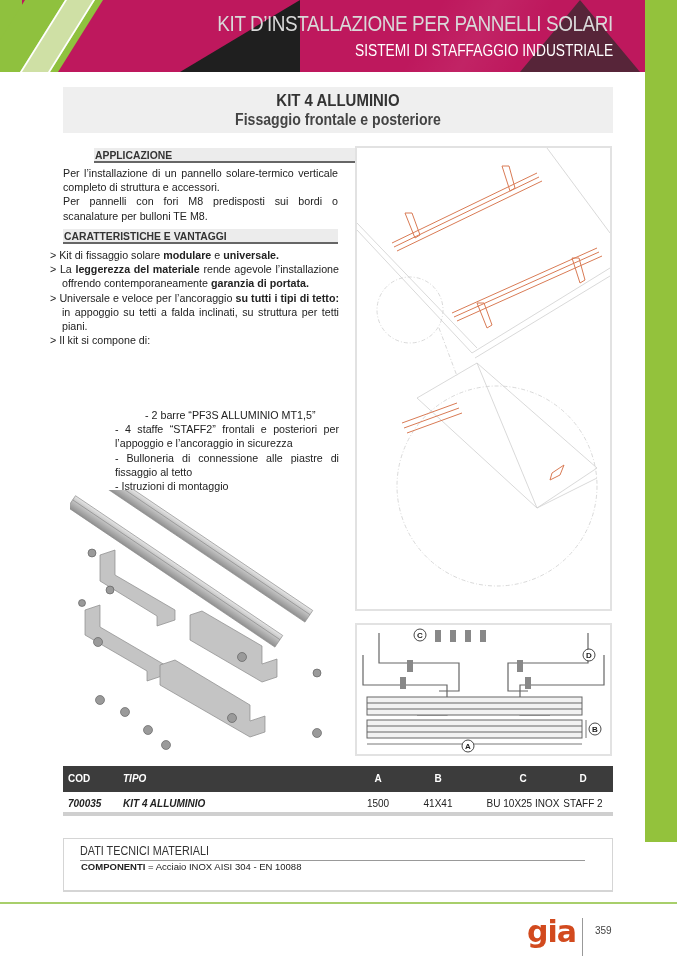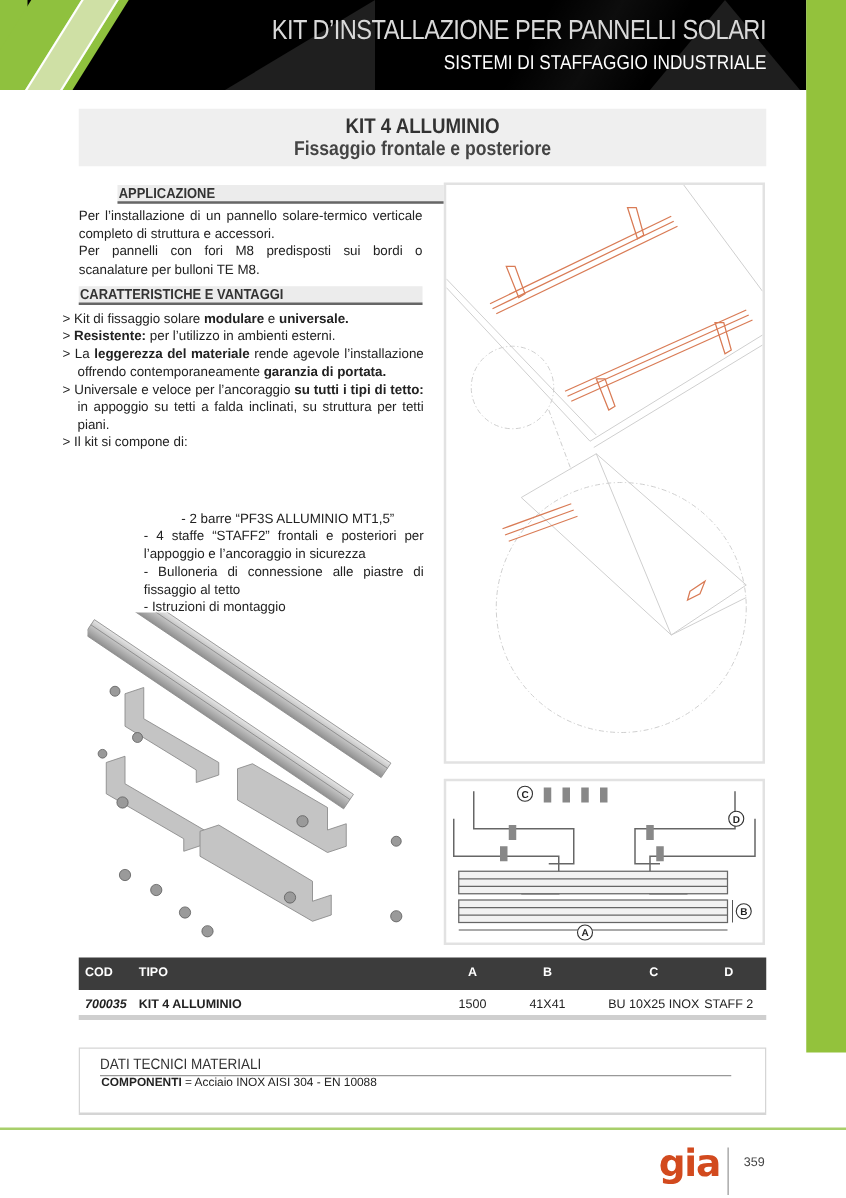--- a/index.html
+++ b/index.html
@@ -1,20 +1,20 @@
 <!DOCTYPE html>
 <html><head>
 <meta charset="utf-8">
 <style>
   * { box-sizing: border-box; margin: 0; padding: 0; }
   html, body { width: 677px; height: 958px; background: #ffffff; overflow: hidden; }
   body { position: relative; font-family: "Liberation Sans", sans-serif; color: #222; }
 
   
-  .header { position: absolute; left: 0; top: 0; width: 645px; height: 72px; background: #000000; overflow: hidden; }
+  .header { position: absolute; left: 0; top: 0; width: 645px; height: 72px; background: #be185d; overflow: hidden; }
   .header .facet1 { position: absolute; left: 180px; top: 0; width: 0; height: 0;
     border-left: 120px solid transparent; border-bottom: 72px solid #1f1f1f; }
   .header .facet2 { position: absolute; left: 520px; top: 0; width: 0; height: 0;
     border-left: 60px solid transparent; border-right: 60px solid transparent; border-bottom: 72px solid #2b2b2b; opacity: .7; }
   .header .facet3 { position: absolute; left: 330px; top: 0; width: 240px; height: 72px;
     background: linear-gradient(120deg, rgba(255,255,255,0) 40%, rgba(255,255,255,0.05) 60%, rgba(255,255,255,0) 80%); }
   .stripe-green { position: absolute; left: -20px; top: 0; width: 78px; height: 72px; background: #8fc13e;
     transform: skewX(-32deg); transform-origin: bottom left; }
   .stripe-light { position: absolute; left: 20px; top: 0; width: 30px; height: 72px; background: #cfe0a5;
     transform: skewX(-32deg); transform-origin: bottom left; border-left: 2px solid #fff; border-right: 2px solid #fff; }
@@ -51,21 +51,21 @@
   .draw-top { position: absolute; left: 355px; top: 146px; width: 257px; height: 465px; border: 2px solid #e2e2e2; background: #fff; }
   .draw-bottom { position: absolute; left: 355px; top: 623px; width: 257px; height: 133px; border: 2px solid #e2e2e2; background: #fff; }
 
   
   .tbl { position: absolute; left: 63px; top: 766px; width: 550px; }
   .tbl-head { height: 26px; background: #3c3c3c; color: #fff; font-size: 10px; font-weight: bold; position: relative; }
   .tbl-row { height: 24px; background: #fff; font-size: 10px; color: #222; position: relative; border-bottom: 4px solid #cfcfcf; }
   .cell { position: absolute; top: 0; line-height: 26px; white-space: nowrap; }
   .tbl-row .cell { line-height: 24px; }
   .c-cod { left: 5px; }
-  .c-tipo { left: 48px; }
+  .c-tipo { left: 60px; font-style: italic; }
   .c-a { left: 300px; width: 30px; text-align: center; }
   .c-b { left: 360px; width: 30px; text-align: center; }
   .c-c { left: 415px; width: 90px; text-align: center; }
   .c-d { left: 495px; width: 50px; text-align: center; }
   .cod-val { font-weight: bold; font-style: italic; }
   .tipo-val { font-weight: bold; }
 
   
   .tech { position: absolute; left: 63px; top: 838px; width: 550px; height: 54px; border: 1px solid #d5d5d5; border-bottom: 2px solid #d5d5d5; }
   .tech-head { position: absolute; left: 16px; top: 5px; width: 505px; font-size: 12px; font-weight: normal; color: #333;
@@ -107,21 +107,20 @@
 <div class="app-text">
   <p>Per l’installazione di un pannello solare-termico verticale completo di struttura e accessori.</p>
   <p>Per pannelli con fori M8 predisposti sui bordi o scanalature per bulloni TE M8.</p>
 </div>
 
 <div class="sec-head" style="top:229px;">
   <span>CARATTERISTICHE E VANTAGGI</span>
 </div>
 <ul class="feat-list">
   <li><span>Kit di fissaggio solare </span><span class="b">modulare</span><span> e </span><span class="b">universale.</span></li>
-  <li><span class="b">Resistente:</span><span> per l’utilizzo in ambienti esterni.</span></li>
   <li><span>La </span><span class="b">leggerezza del materiale</span><span> rende agevole l’installazione offrendo contemporaneamente </span><span class="b">garanzia di portata.</span></li>
   <li><span>Universale e veloce per l’ancoraggio </span><span class="b">su tutti i tipi di tetto:</span><span> in appoggio su tetti a falda inclinati, su struttura per tetti piani.</span></li>
   <li><span>Il kit si compone di:</span></li>
 </ul>
 <ul class="comp-list">
   <li style="padding-left:30px;">- 2 barre “PF3S ALLUMINIO MT1,5”</li>
   <li>- 4 staffe “STAFF2” frontali e posteriori per l’appoggio e l’ancoraggio in sicurezza</li>
   <li>- Bulloneria di connessione alle piastre di fissaggio al tetto</li>
   <li>- Istruzioni di montaggio</li>
 </ul>

